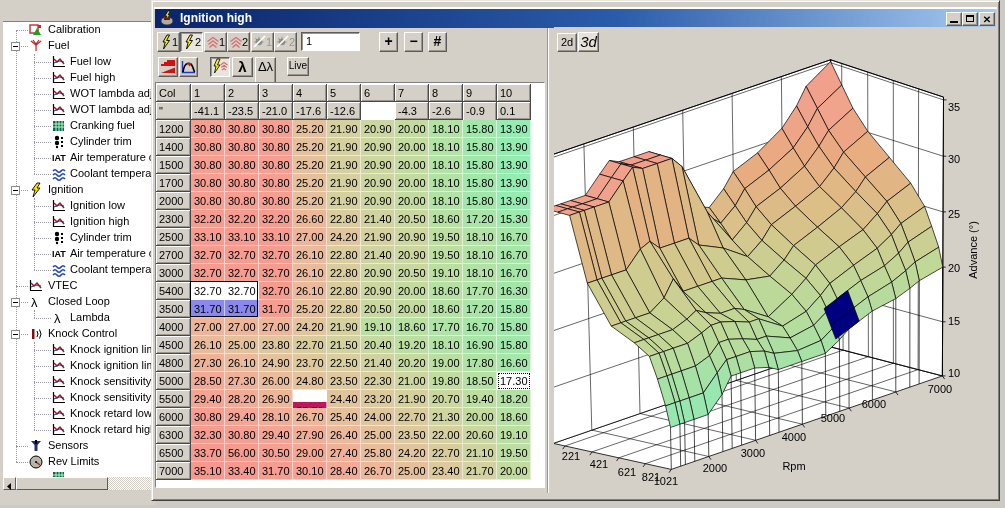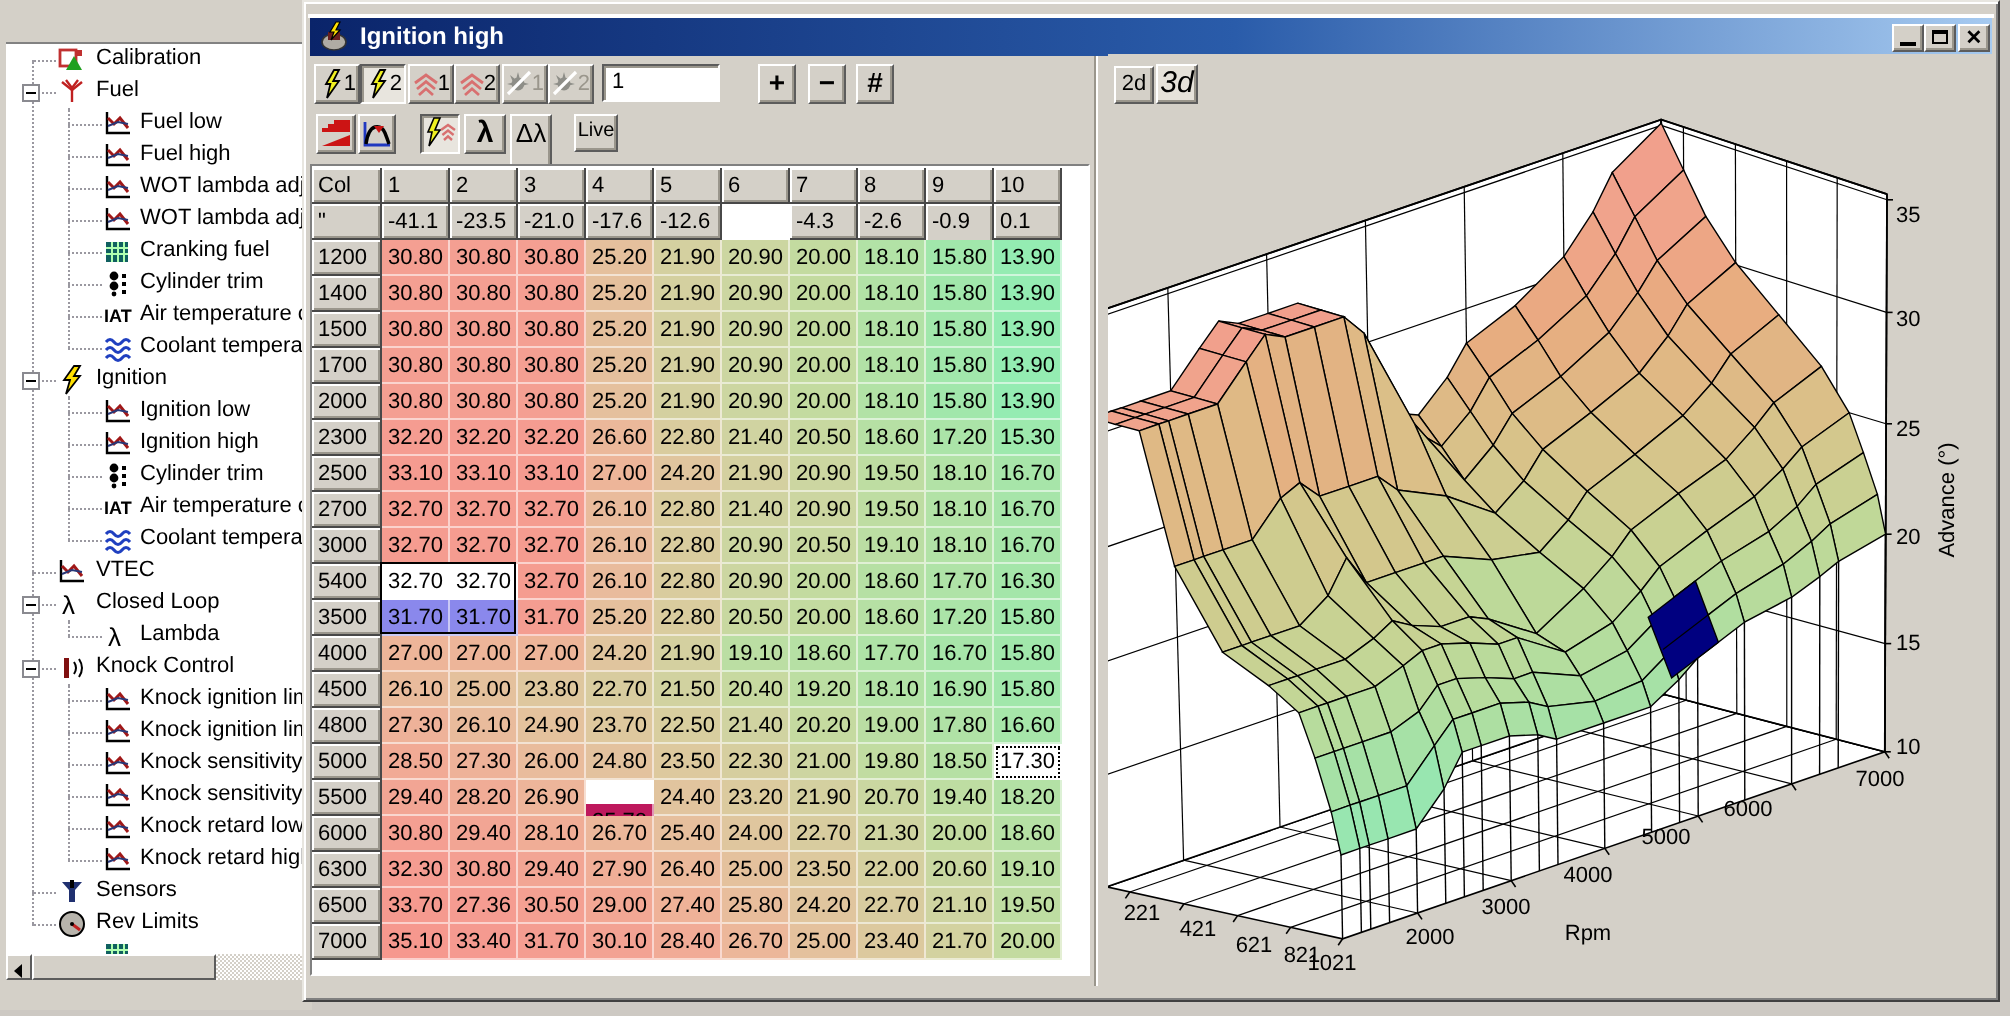--- a/index.html
+++ b/index.html
@@ -599,21 +599,21 @@
 <div class="dc" style="left:259px;top:426px;width:34px;height:18px;line-height:18px;background:#f2a594;">29.40</div>
 <div class="dc" style="left:293px;top:426px;width:34px;height:18px;line-height:18px;background:#f0ae97;">27.90</div>
 <div class="dc" style="left:327px;top:426px;width:34px;height:18px;line-height:18px;background:#ebb99b;">26.40</div>
 <div class="dc" style="left:361px;top:426px;width:34px;height:18px;line-height:18px;background:#e4c19d;">25.00</div>
 <div class="dc" style="left:395px;top:426px;width:34px;height:18px;line-height:18px;background:#ddc99e;">23.50</div>
 <div class="dc" style="left:429px;top:426px;width:34px;height:18px;line-height:18px;background:#d5d0a0;">22.00</div>
 <div class="dc" style="left:463px;top:426px;width:34px;height:18px;line-height:18px;background:#c9d7a1;">20.60</div>
 <div class="dc" style="left:497px;top:426px;width:34px;height:18px;line-height:18px;background:#bbdea3;">19.10</div>
 <div class="hc" style="left:156px;top:444px;width:35px;height:18px;line-height:18px;">6500</div>
 <div class="dc" style="left:191px;top:444px;width:34px;height:18px;line-height:18px;background:#f59a8f;">33.70</div>
-<div class="dc" style="left:225px;top:444px;width:34px;height:18px;line-height:18px;background:#f59c91;">27.36</div>
+<div class="dc" style="left:225px;top:444px;width:34px;height:18px;line-height:18px;background:#f59c91;">56.00</div>
 <div class="dc" style="left:259px;top:444px;width:34px;height:18px;line-height:18px;background:#f4a092;">30.50</div>
 <div class="dc" style="left:293px;top:444px;width:34px;height:18px;line-height:18px;background:#f2a794;">29.00</div>
 <div class="dc" style="left:327px;top:444px;width:34px;height:18px;line-height:18px;background:#efb298;">27.40</div>
 <div class="dc" style="left:361px;top:444px;width:34px;height:18px;line-height:18px;background:#e8bd9c;">25.80</div>
 <div class="dc" style="left:395px;top:444px;width:34px;height:18px;line-height:18px;background:#e0c59e;">24.20</div>
 <div class="dc" style="left:429px;top:444px;width:34px;height:18px;line-height:18px;background:#d8cc9f;">22.70</div>
 <div class="dc" style="left:463px;top:444px;width:34px;height:18px;line-height:18px;background:#ced4a1;">21.10</div>
 <div class="dc" style="left:497px;top:444px;width:34px;height:18px;line-height:18px;background:#bedda2;">19.50</div>
 <div class="hc" style="left:156px;top:462px;width:35px;height:18px;line-height:18px;">7000</div>
 <div class="dc" style="left:191px;top:462px;width:34px;height:18px;line-height:18px;background:#f6988e;">35.10</div>

